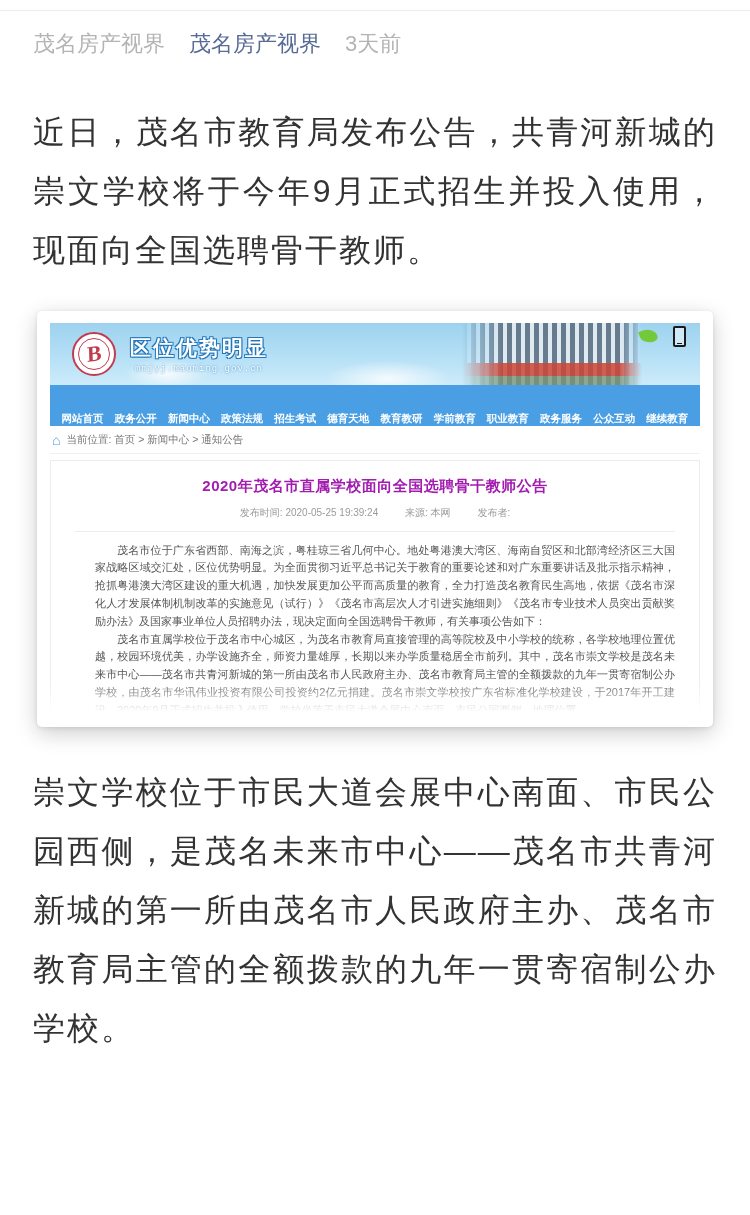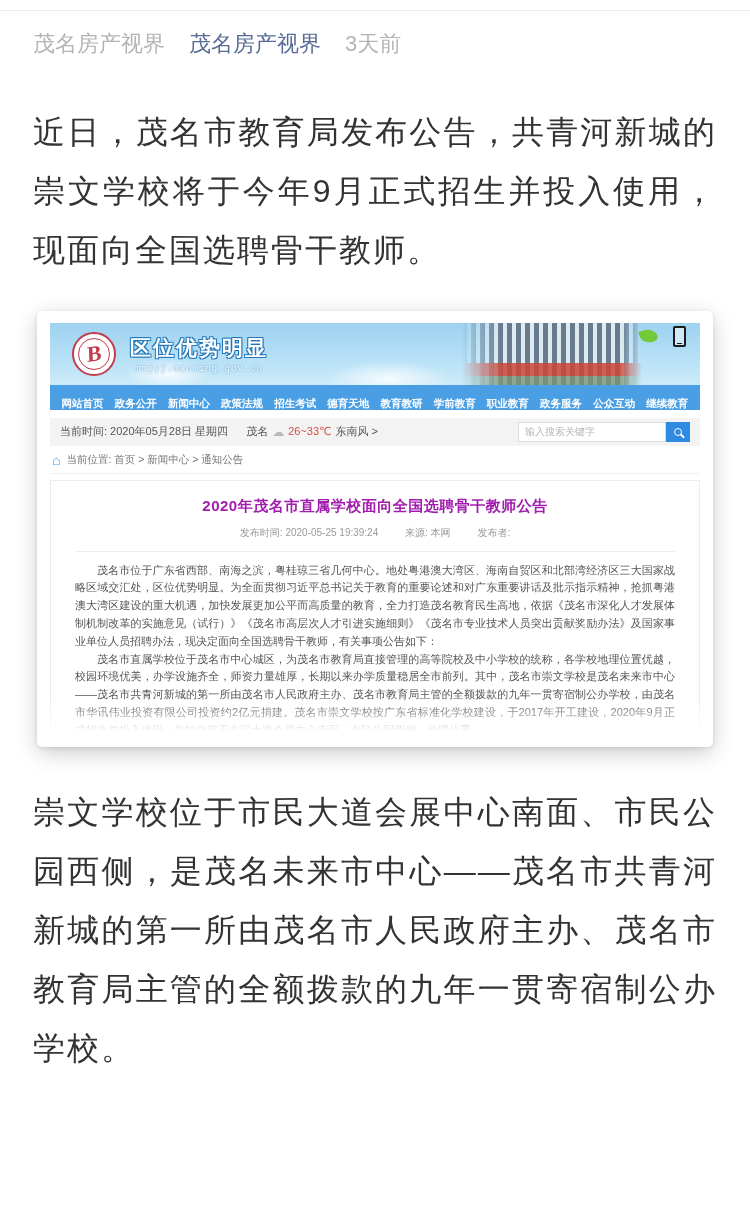--- a/index.html
+++ b/index.html
@@ -77,22 +77,22 @@
     position:absolute; right:43px; top:6px; width:17px; height:14px; z-index:3;
     background:#72ca3a; border-radius:0 70% 30% 70%; transform:rotate(-20deg);
   }
   .phone {
     position:absolute; right:14px; top:3px; width:13px; height:21px; z-index:3;
     border:2px solid #1b1b1b; border-radius:2px; background:#cfe9f7;
   }
   .phone::after { content:""; display:block; margin:15px auto 0; width:5px; height:1.5px; background:#1b1b1b; }
 
   .nav {
-    height:25px; background:#4a9fe4; display:flex; align-items:flex-start;
-    justify-content:space-around; padding:12px 6px;
+    height:41px; background:#4a9fe4; display:flex; align-items:flex-end;
+    justify-content:space-around; padding:0 6px;
   }
   .nav-item { color:#fff; font-size:10.5px; font-weight:700; white-space:nowrap; }
 
   .infobar {
     margin-top:8px; height:28px; background:#f3f3f3; display:flex; align-items:center;
     padding:0 10px; font-size:11px; color:#555;
   }
   .weather { margin-left:18px; display:flex; align-items:center; gap:4px; }
   .cloud-icon { color:#b9b9b9; font-size:12px; }
   .temp { color:#d05040; }
@@ -120,21 +120,21 @@
 
   .clip { margin-top:6px; max-height:255px; overflow:hidden; position:relative; }
   .notice { border:1px solid #ececec; padding:16px 24px 20px; }
   .notice h2 { text-align:center; font-size:15px; color:#a21caf; font-weight:700; letter-spacing:0.5px; }
   .notice-meta {
     margin-top:10px; text-align:center; font-size:10px; color:#9a9a9a;
     padding-bottom:11px; border-bottom:1px solid #eee;
   }
   .notice-meta span { margin:0 12px; }
   .notice-body { margin-top:10px; font-size:11px; color:#555; line-height:1.62; text-align:justify; }
-  .notice-body p { text-indent:2em; }
+  .notice-body p { text-indent:2em;margin-left:20px; }
   .fade {
     position:absolute; left:0; right:0; bottom:0; height:34px;
     background:linear-gradient(180deg, rgba(255,255,255,0), #fff 90%);
     pointer-events:none;
   }
 </style>
 </head>
 <body>
 
 <div class="top-divider"></div>
@@ -173,34 +173,20 @@
       <span class="nav-item">招生考试</span>
       <span class="nav-item">德育天地</span>
       <span class="nav-item">教育教研</span>
       <span class="nav-item">学前教育</span>
       <span class="nav-item">职业教育</span>
       <span class="nav-item">政务服务</span>
       <span class="nav-item">公众互动</span>
       <span class="nav-item">继续教育</span>
     </nav>
 
-    <div class="infobar">
-      <span>当前时间: 2020年05月28日 星期四</span>
-      <span class="weather">
-        <span>茂名</span>
-        <span class="cloud-icon">☁</span>
-        <span class="temp">26~33℃</span>
-        <span>东南风 &gt;</span>
-      </span>
-      <span class="spacer"></span>
-      <input class="search-input" placeholder="输入搜索关键字" style="">
-      <button class="search-btn">
-        <span class="mag"></span>
-      </button>
-    </div>
 
     <div class="crumb">
       <span class="home-icon">⌂</span>
       <span>当前位置: 首页 &gt; 新闻中心 &gt; 通知公告</span>
     </div>
 
     <div class="clip">
       <section class="notice">
         <h2>2020年茂名市直属学校面向全国选聘骨干教师公告</h2>
         <div class="notice-meta">

